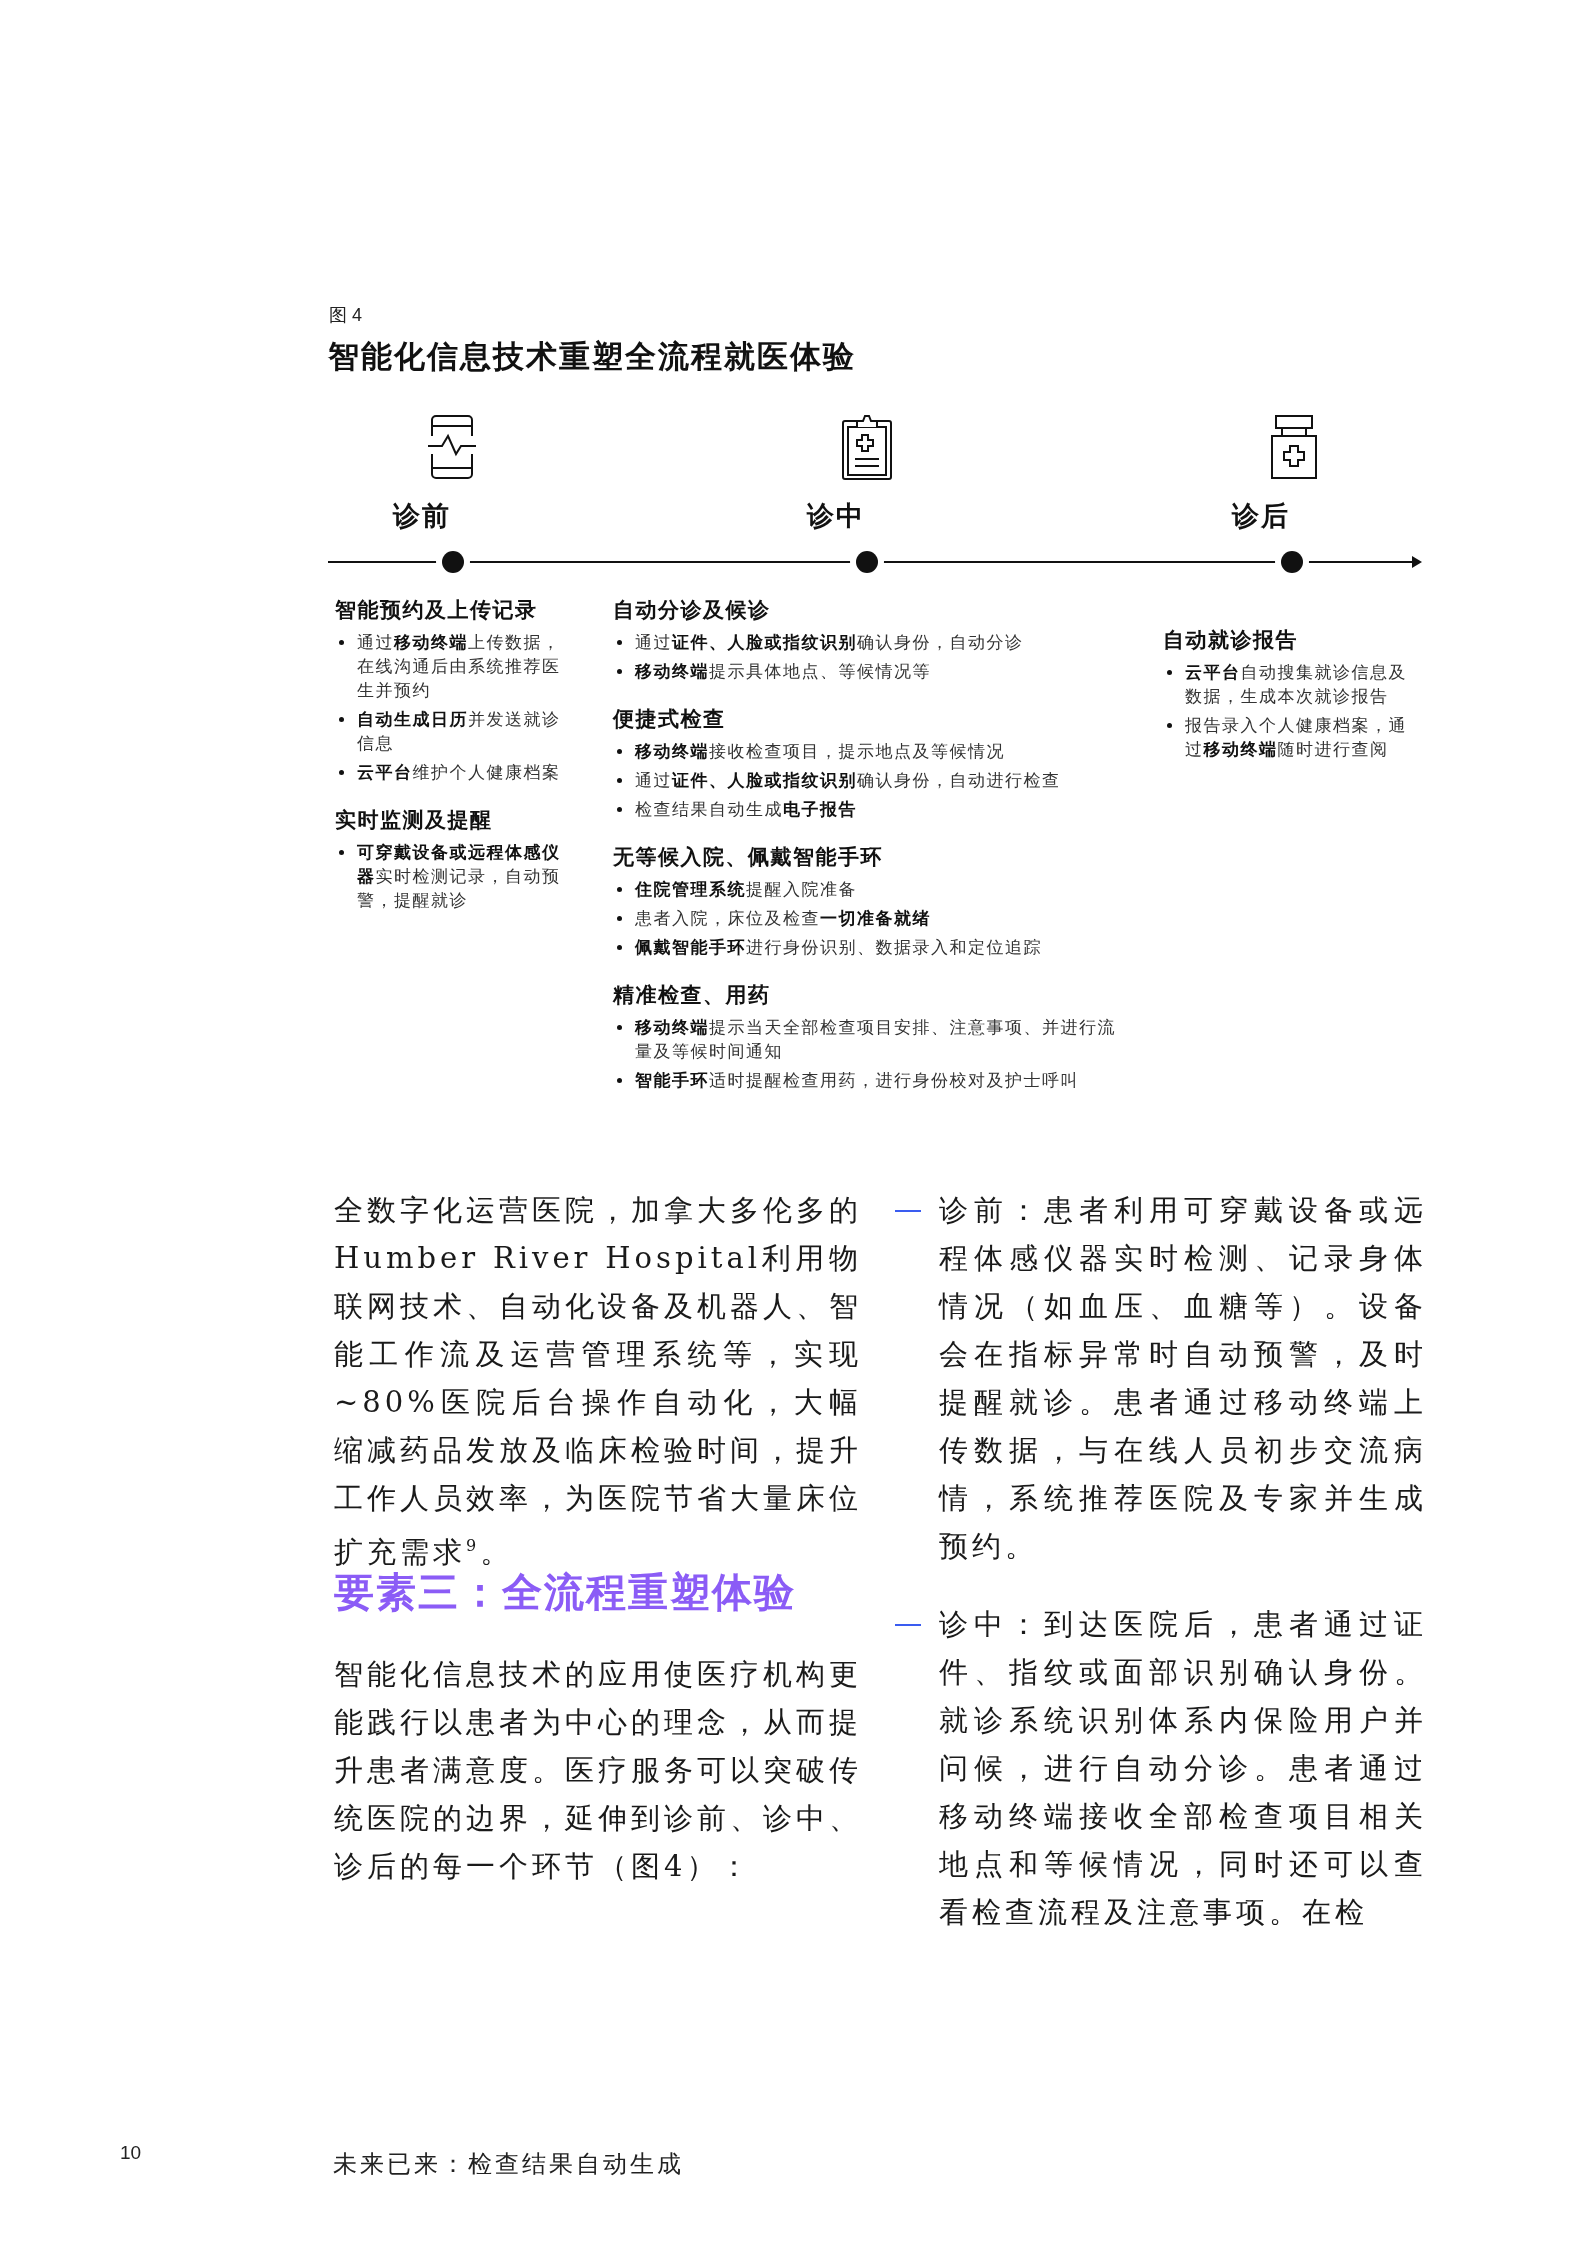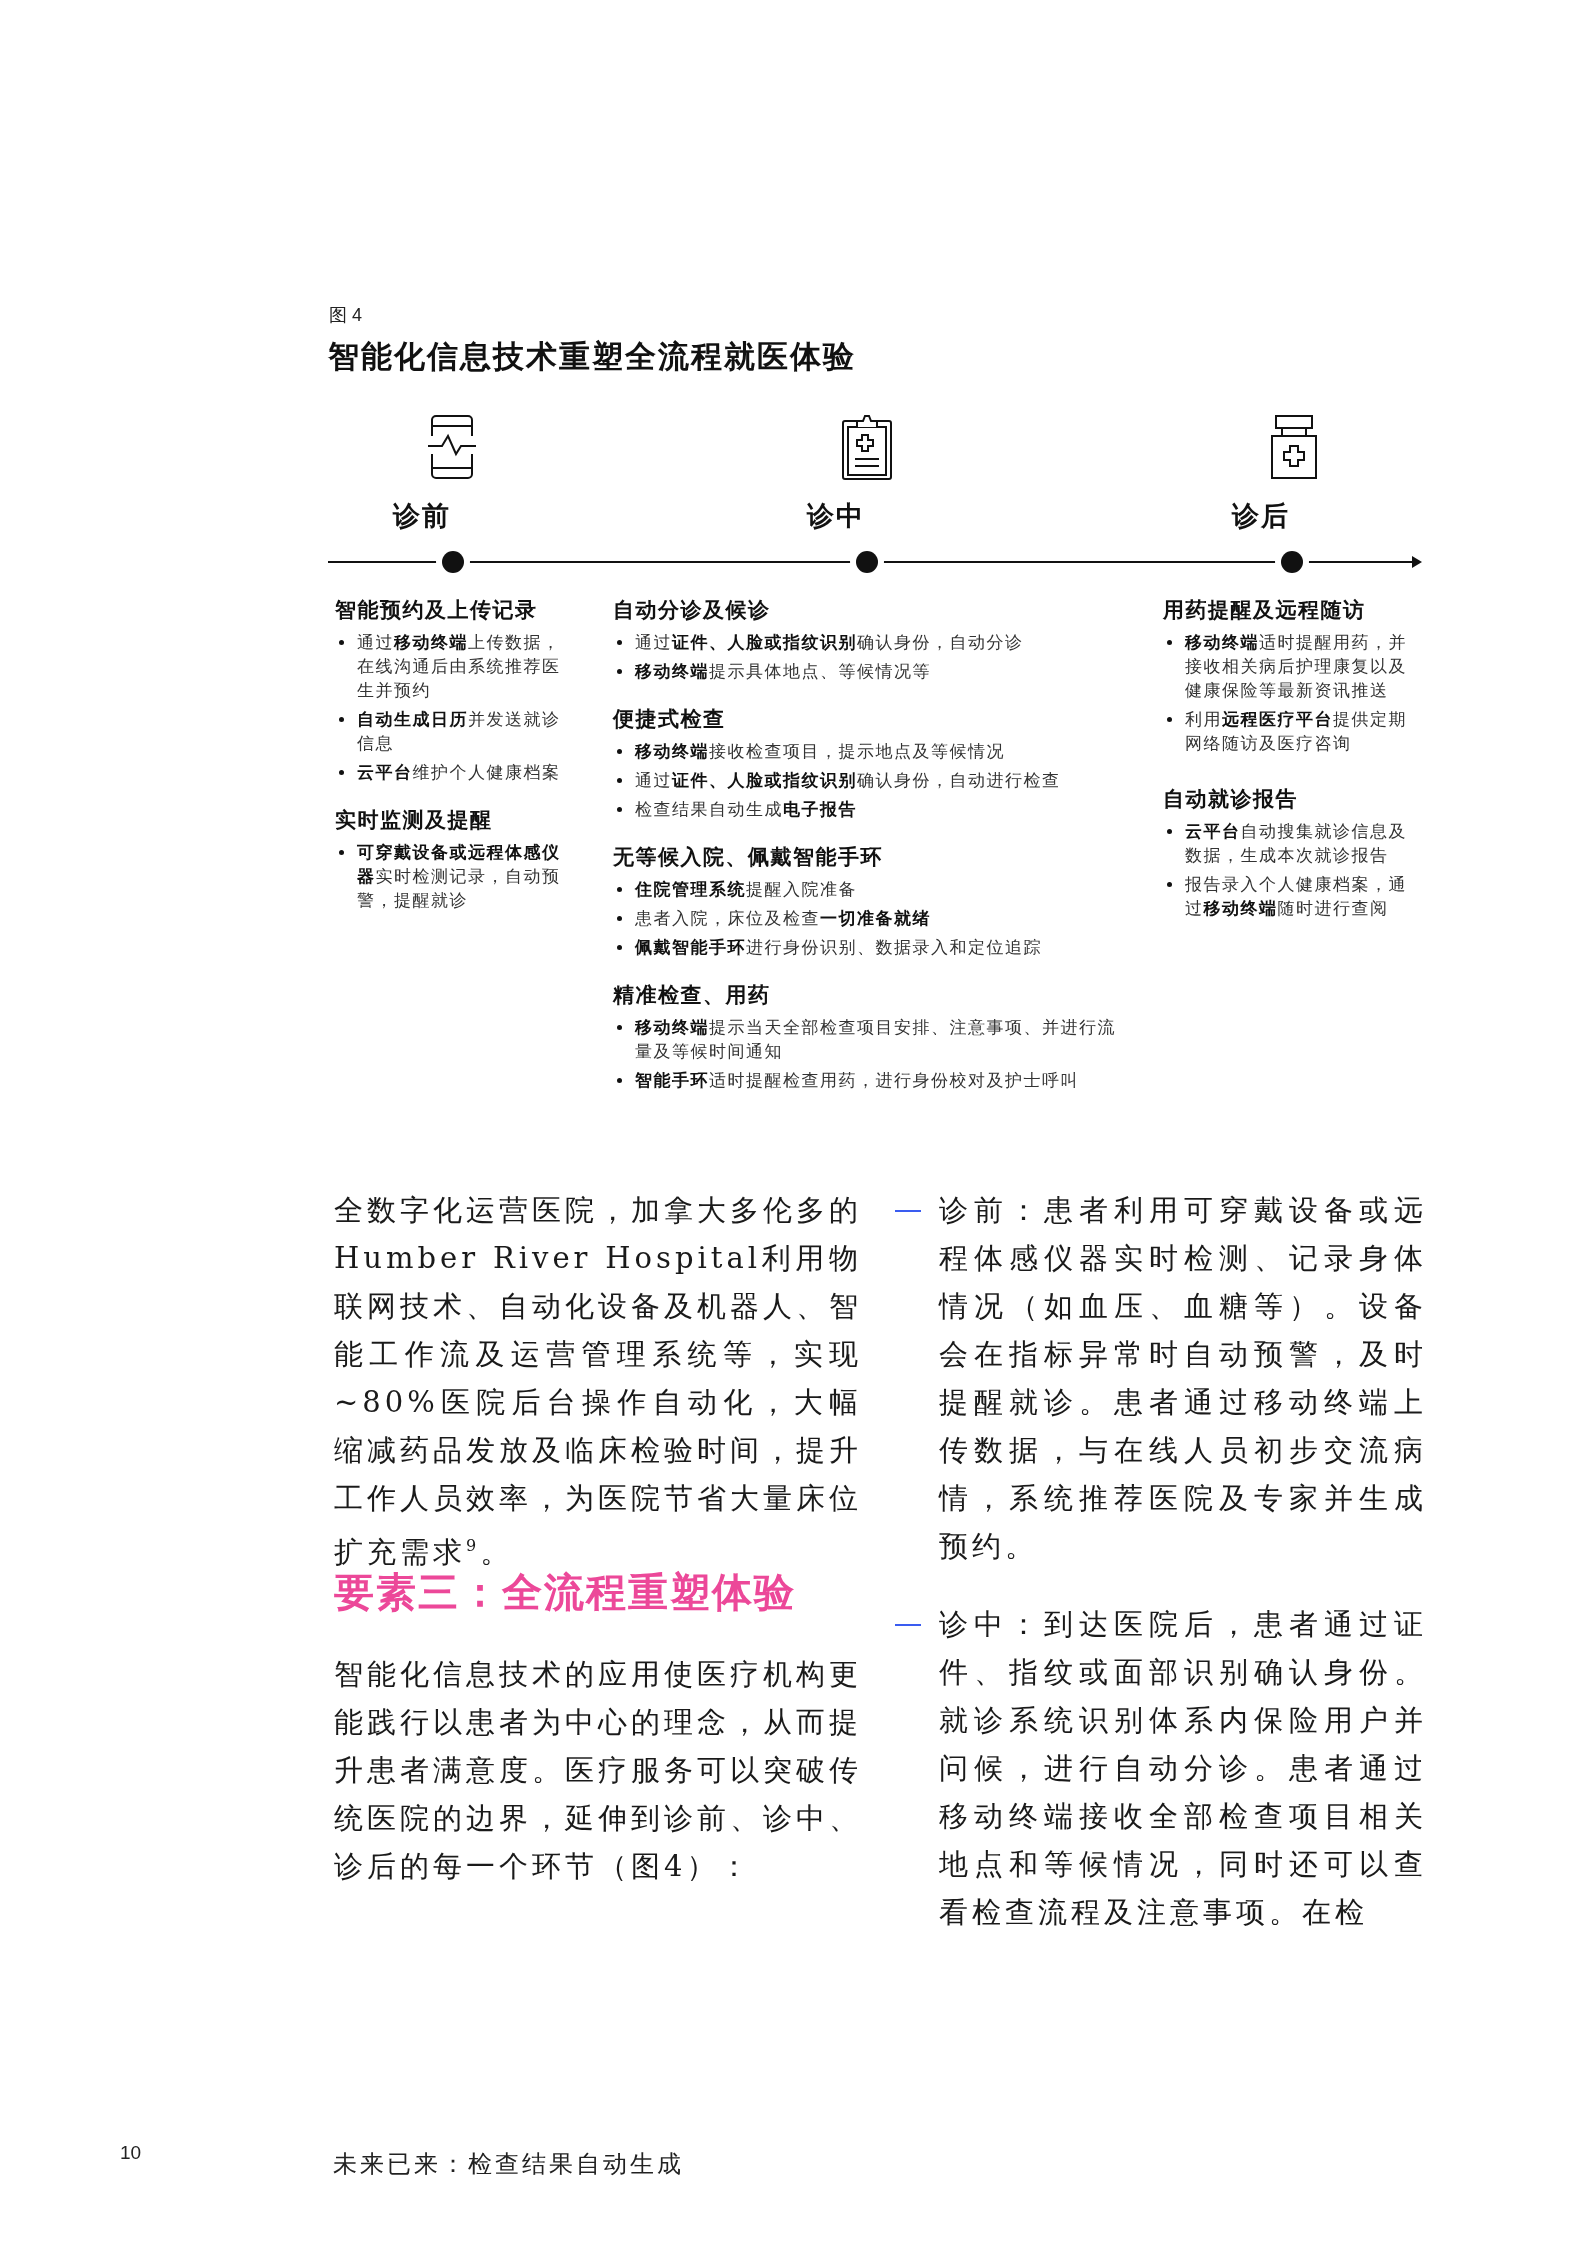--- a/index.html
+++ b/index.html
@@ -13,21 +13,21 @@
   .arrowhead{position:absolute;left:1412px;top:556px;width:0;height:0;border-top:6px solid transparent;border-bottom:6px solid transparent;border-left:10px solid #111;}
   .dot{position:absolute;width:22px;height:22px;border-radius:50%;background:#111;top:551px;box-shadow:0 0 0 6px #fff;}
   .col{position:absolute;}
   .sec{margin-bottom:22px;}
   .sec-h{font-size:21px;font-weight:bold;letter-spacing:1.5px;margin-bottom:6px;color:#111;}
   .sec ul{list-style:none;margin:0;padding:0;}
   .sec li{position:relative;padding-left:22px;font-size:17px;line-height:24px;letter-spacing:1.5px;color:#333;margin-bottom:5px;}
   .sec li::before{content:"";position:absolute;left:4px;top:10px;width:5px;height:5px;border-radius:50%;background:#111;}
   .sec li b{color:#111;}
   .body-col{position:absolute;font-size:29px;line-height:48px;letter-spacing:4px;color:#1a1a1a;text-align:justify;}
-  .h2{position:absolute;left:334px;top:1565px;font-size:40px;font-weight:bold;letter-spacing:2px;color:#ec4899;}
+  .h2{position:absolute;left:334px;top:1565px;font-size:40px;font-weight:bold;letter-spacing:2px;color:#8b5cf6;}
   .dash-item{position:relative;padding-left:44px;margin-bottom:28px;}
   .dash{position:absolute;left:0;top:24px;width:26px;height:2px;background:#3a5cf0;}
   sup{font-size:16px;}
   .page-no{left:120px;top:2142px;font-size:19px;font-family:"Liberation Sans",sans-serif;color:#222;}
   .footer-title{left:333px;top:2148px;font-size:24px;letter-spacing:3px;color:#222;}
 </style>
 </head>
 <body>
 
 <div class="abs fig-num">图 4</div>
@@ -110,27 +110,20 @@
   <div class="sec">
     <div class="sec-h">精准检查、用药</div>
     <ul>
       <li><span></span><b>移动终端</b><span>提示当天全部检查项目安排、注意事项、并进行流量及等候时间通知</span></li>
       <li><span></span><b>智能手环</b><span>适时提醒检查用药，进行身份校对及护士呼叫</span></li>
     </ul>
   </div>
 </div>
 
 <div class="col" style="left:1163px;top:596px;width:250px;">
-  <div class="sec">
-    <div class="sec-h">用药提醒及远程随访</div>
-    <ul>
-      <li><span></span><b>移动终端</b><span>适时提醒用药，并接收相关病后护理康复以及健康保险等最新资讯推送</span></li>
-      <li><span>利用</span><b>远程医疗平台</b><span>提供定期网络随访及医疗咨询</span></li>
-    </ul>
-  </div>
   <div class="sec" style="margin-top:30px">
     <div class="sec-h">自动就诊报告</div>
     <ul>
       <li><span></span><b>云平台</b><span>自动搜集就诊信息及数据，生成本次就诊报告</span></li>
       <li><span>报告录入个人健康档案，通过</span><b>移动终端</b><span>随时进行查阅</span></li>
     </ul>
   </div>
 </div>
 
 <div class="body-col" style="left:334px;top:1186px;width:528px;">

